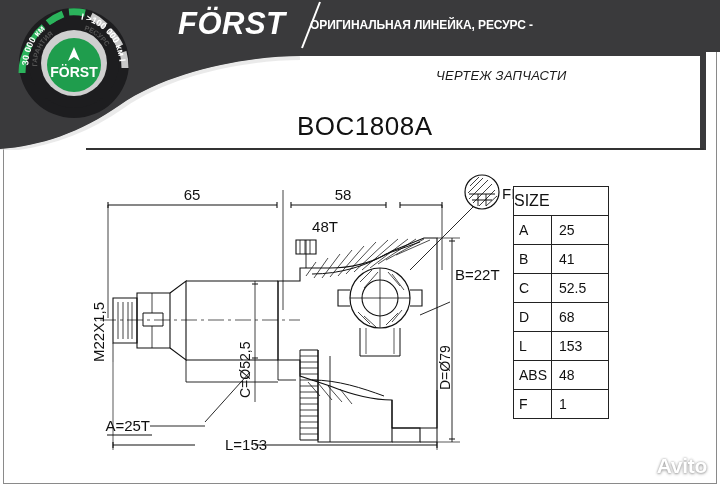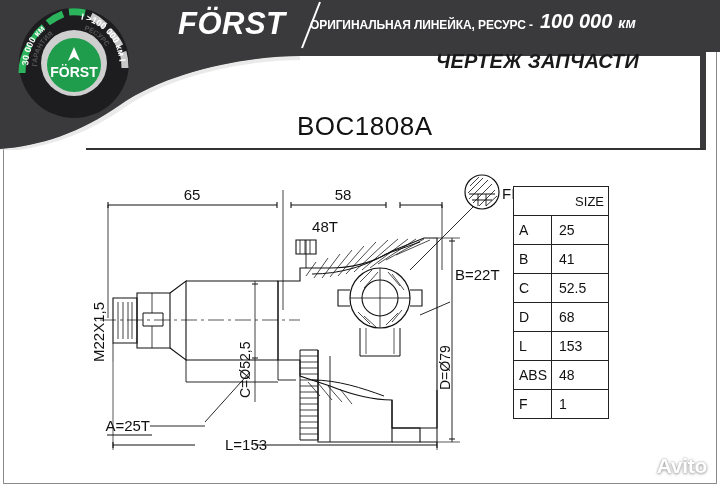--- a/index.html
+++ b/index.html
@@ -39,22 +39,22 @@
     z-index: 9;
   }
   .header-km {
     position: absolute; left: 540px; top: 10px;
     font-size: 20px; font-weight: bold; font-style: italic;
     color: #ffffff; white-space: nowrap; z-index: 9;
   }
   .header-km .unit { font-size: 14px; margin-left: 6px; }
 
   .header-subtitle {
-    position: absolute; left: 436px; top: 50px;
-    font-size: 20px; font-weight: bold; font-style: italic;
+    position: absolute; left: 436px; top: 68px;
+    font-size: 13px; font-weight: normal; font-style: italic;
     color: #1a1a1a; letter-spacing: 0.3px; white-space: nowrap;
     z-index: 9;
   }
 
   
   .logo-badge {
     position: absolute; left: 14px; top: 3px;
     width: 120px; height: 118px;
     z-index: 10;
   }
@@ -100,21 +100,21 @@
     border: 1.3px solid #222222;
     font-size: 14px;
     color: #111111;
     padding: 2px 4px;
     height: 29px;
     font-family: "Liberation Sans", sans-serif;
   }
   .spec-table td.key { width: 38px; text-align: left; padding-left: 5px; }
   .spec-table td.val { width: 58px; text-align: left; padding-left: 7px; }
   .spec-table td.head {
-    text-align: right; font-size: 13px; padding-left: 0;
+    text-align: left; font-size: 16px; padding-left: 0;
   }
 
   
   .watermark {
     position: absolute; left: 262px; top: 300px;
     font-size: 62px; font-weight: bold;
     color: rgba(120,120,120,0.30);
     letter-spacing: 1px;
     z-index: 6; pointer-events: none;
     font-family: "Liberation Sans", sans-serif;
@@ -155,23 +155,20 @@
                C252,60 174,73 124,108 C84,136 42,149 0,152 Z" fill="#d8d8d8" opacity="0.55"></path>
 
       <line x1="302" y1="48" x2="320" y2="2" stroke="#ffffff" stroke-width="2"></line>
     </svg>
   </div>
 
   <div class="brand-name">FÖRST</div>
 
   <div class="header-tagline">ОРИГИНАЛЬНАЯ ЛИНЕЙКА, РЕСУРС -</div>
 
-  <div class="header-km">
-    <span>100 000</span><span class="unit">км</span>
-  </div>
 
   <div class="header-subtitle">ЧЕРТЕЖ ЗАПЧАСТИ</div>
 
   <div class="logo-badge">
     <svg width="120" height="118" viewBox="0 0 120 118">
       <defs>
         <path id="arcLeftOuter" d="M 16,74 A 46,46 0 0 1 60,16"></path>
         <path id="arcRightOuter" d="M 60,16 A 46,46 0 0 1 104,74"></path>
         <path id="arcLeftInner" d="M 26,76 A 36,36 0 0 1 60,26"></path>
         <path id="arcRightInner" d="M 60,26 A 36,36 0 0 1 94,76"></path>

